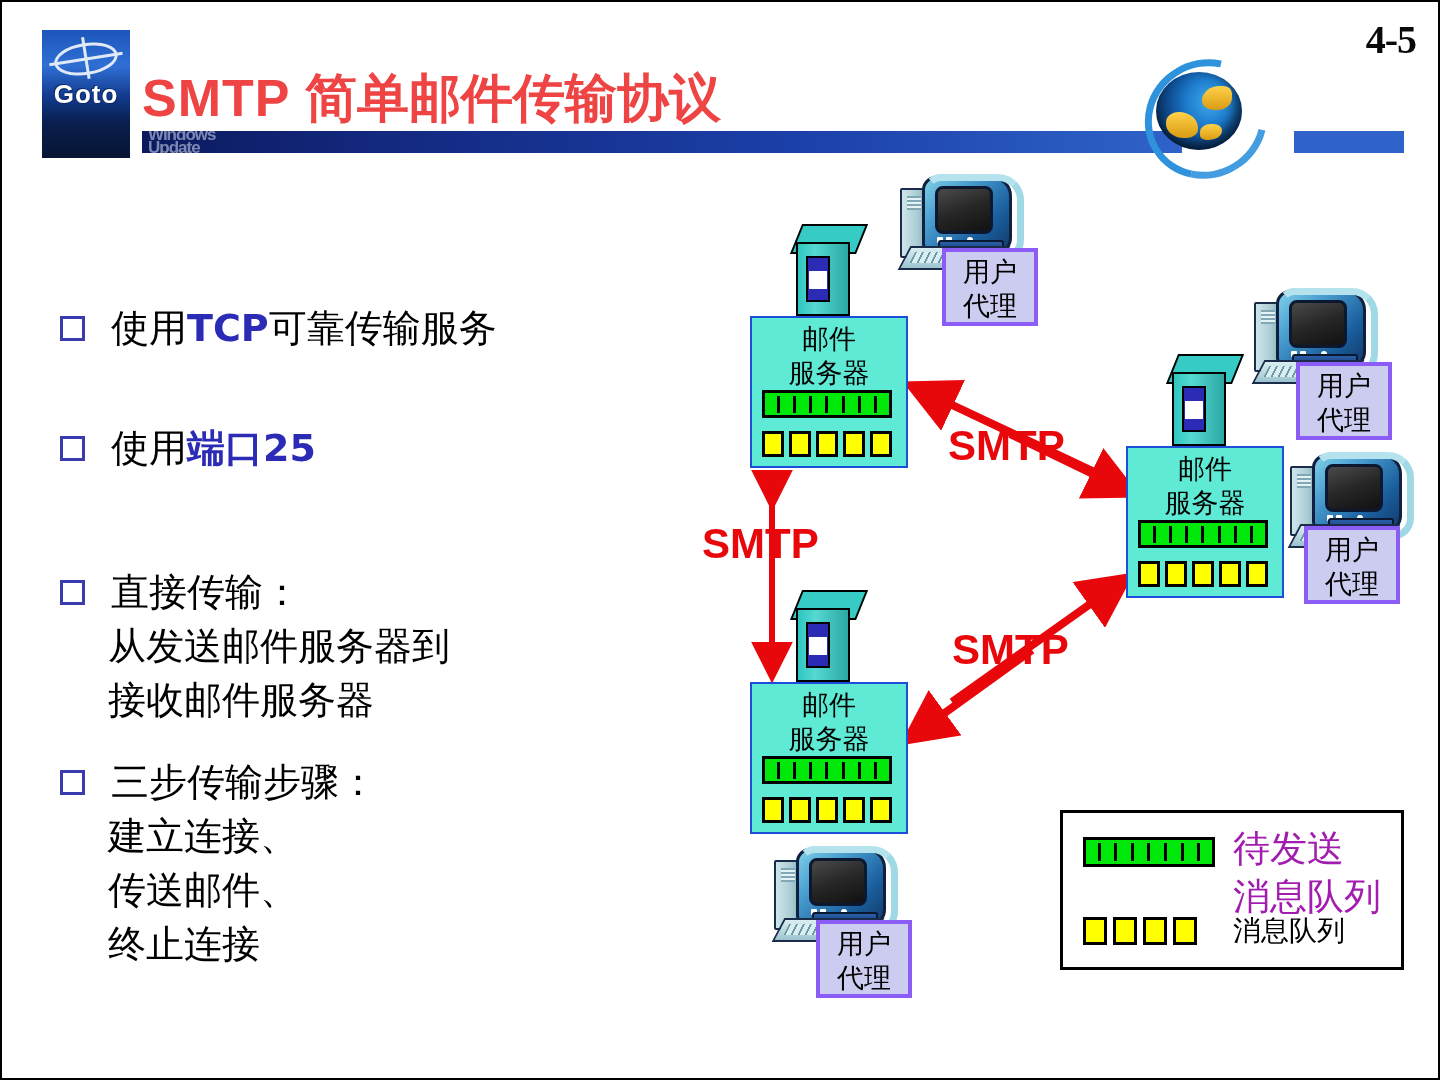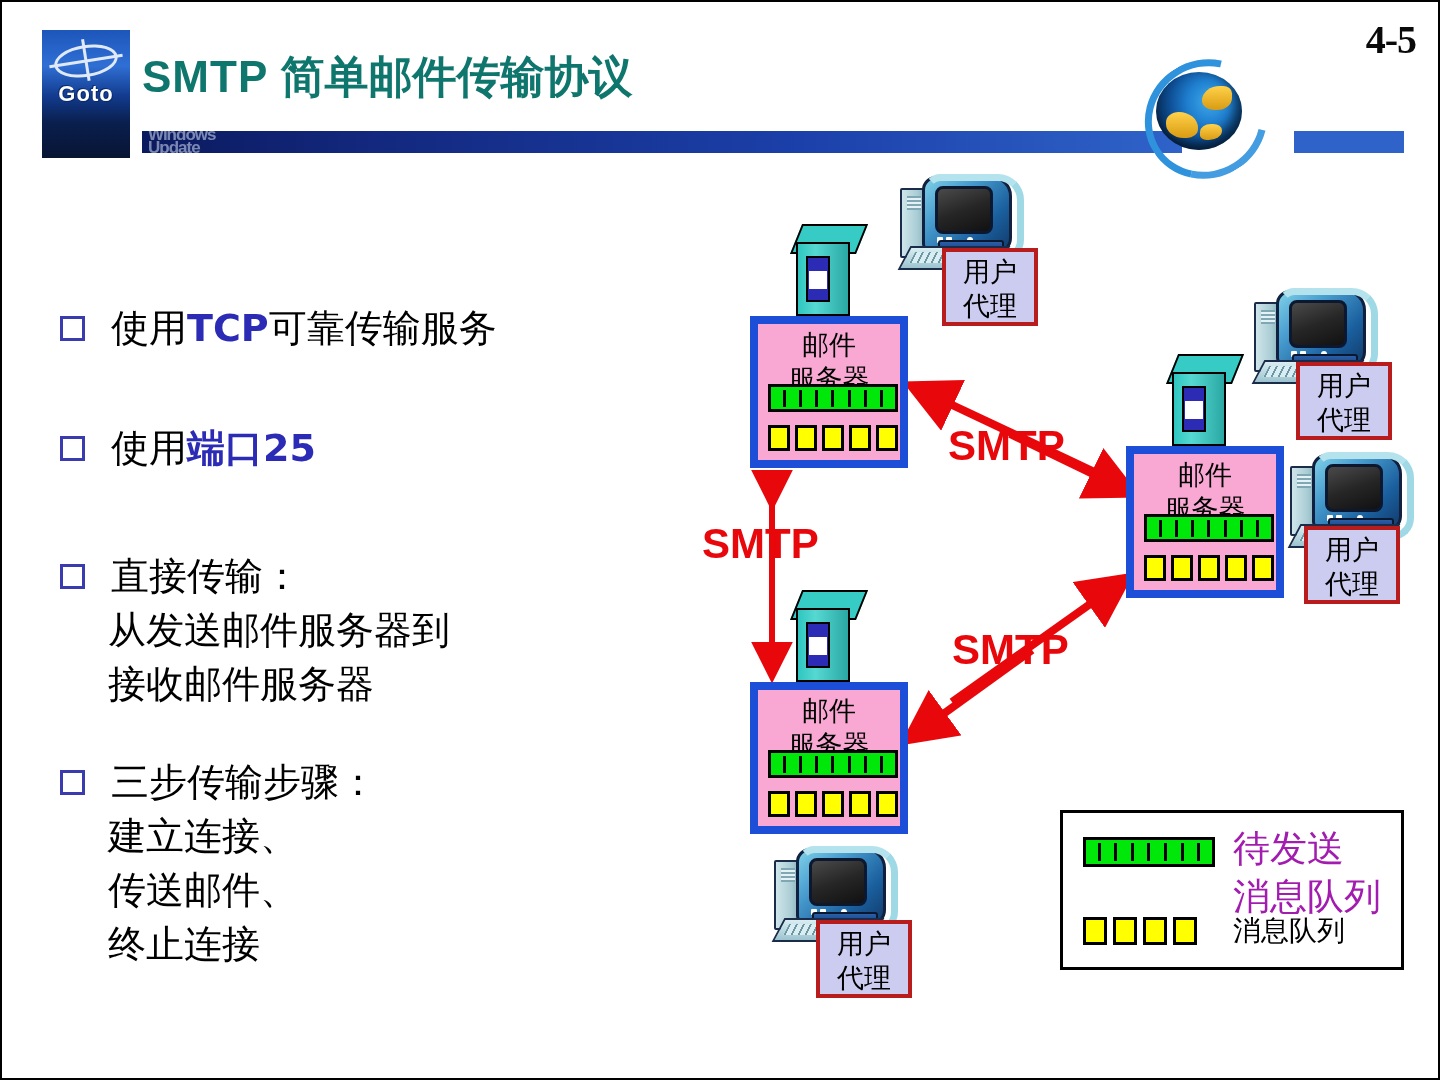--- a/index.html
+++ b/index.html
@@ -62,45 +62,45 @@
     position:absolute;
     top: 50%; left: -8px;
     height: 3px; width: 74px;
     background: #dfe9f8;
     transform: translateY(-50%);
   }
   .logo-word {
     margin-top: 4px;
     font-family: "Liberation Sans", sans-serif;
     font-weight: bold;
-    font-size: 22px;
+    font-size: 26px;
     letter-spacing: 1px;
     color: #ffffff;
     text-shadow: 1px 1px 0 #0a2a6b, -1px -1px 0 #0a2a6b;
   }
 
   .page-number {
     position: absolute;
     right: 22px;
     top: 14px;
     font-family: "Liberation Serif", serif;
     font-weight: bold;
     font-size: 40px;
     color: #0a0a0a;
     letter-spacing: -1px;
   }
 
   .slide-title {
     position: absolute;
     left: 140px;
-    top: 46px;
+    top: 62px;
     font-family: "Liberation Sans", sans-serif;
     font-weight: bold;
-    font-size: 44px;
-    color: #0f766e;
+    font-size: 52px;
+    color: #ef4444;
     white-space: nowrap;
     letter-spacing: 0px;
   }
   .slide-title .en { letter-spacing: 1px; }
   .slide-title .cn { font-family: "DejaVu Sans", sans-serif; font-weight: bold; }
 
   .title-bar {
     position: absolute;
     left: 140px;
     top: 129px;
@@ -253,22 +253,22 @@
     position:absolute;
     left: 1px; top: 13px;
     width: 18px; height: 18px;
     background: #ffffff;
   }
 
   .server-box {
     position: absolute;
     width: 158px;
     height: 152px;
-    background: #f9a8d4;
-    border: 8px solid #1d4ed8;
+    background: #5eead4;
+    border: 2px solid #1d4ed8;
     box-sizing: border-box;
   }
   .server-label {
     position: absolute;
     left: 0; top: 4px;
     width: 100%;
     text-align: center;
     font-family: "DejaVu Sans", sans-serif;
     font-size: 27px;
     line-height: 1.25;
@@ -393,21 +393,21 @@
     position: absolute;
     left: 38px; top: 64px;
     width: 62px; height: 14px;
     background: linear-gradient(180deg,#2a5fa8 0%, #12306a 100%);
     border: 2px solid #0c1730;
     border-radius: 3px;
   }
   .ua-label {
     position: absolute;
     background: #ccccf0;
-    border: 4px solid #b91c1c;
+    border: 4px solid #8b5cf6;
     box-sizing: border-box;
     font-family: "DejaVu Sans", sans-serif;
     font-size: 27px;
     line-height: 1.25;
     color: #000000;
     text-align: center;
     white-space: pre-line;
     padding-top: 3px;
   }
 
@@ -530,21 +530,21 @@
 
   <div class="bullet-block" style="left:58px; top:420px;">
     <div class="bullet-row">
       <div class="bullet-marker"></div>
       <div class="bullet-text">
         <span>使用</span><span class="accent-blue">端口25</span><span></span>
       </div>
     </div>
   </div>
 
-  <div class="bullet-block" style="left:58px; top:548px;">
+  <div class="bullet-block" style="left:58px; top:564px;">
     <div class="bullet-row">
       <div class="bullet-marker"></div>
       <div class="bullet-text">
         <span>直接传输：</span>
       </div>
     </div>
     <div class="sub-lines">从发送邮件服务器到</div>
     <div class="sub-lines">接收邮件服务器</div>
   </div>
 

